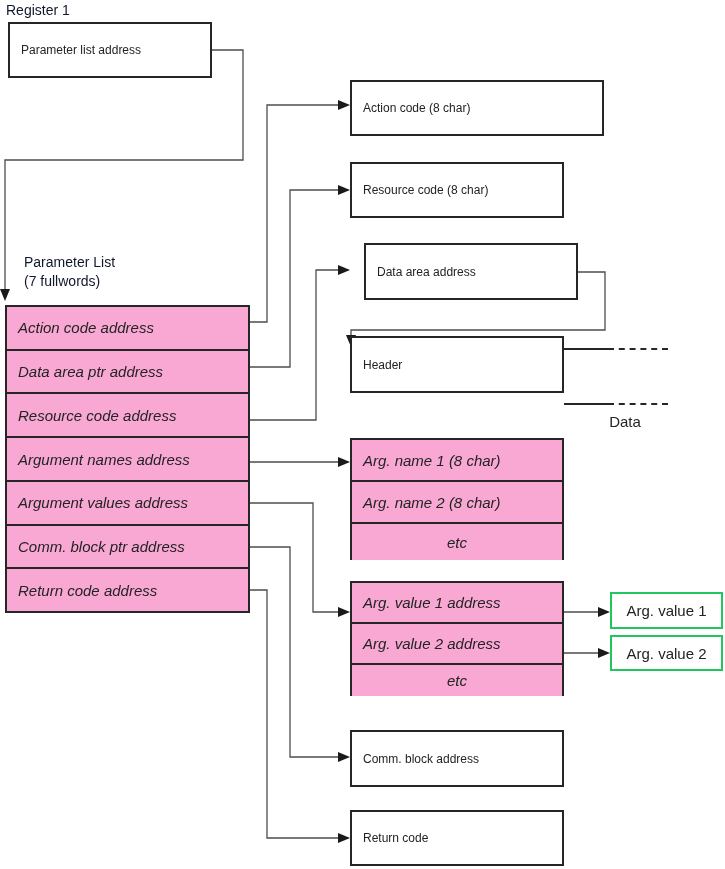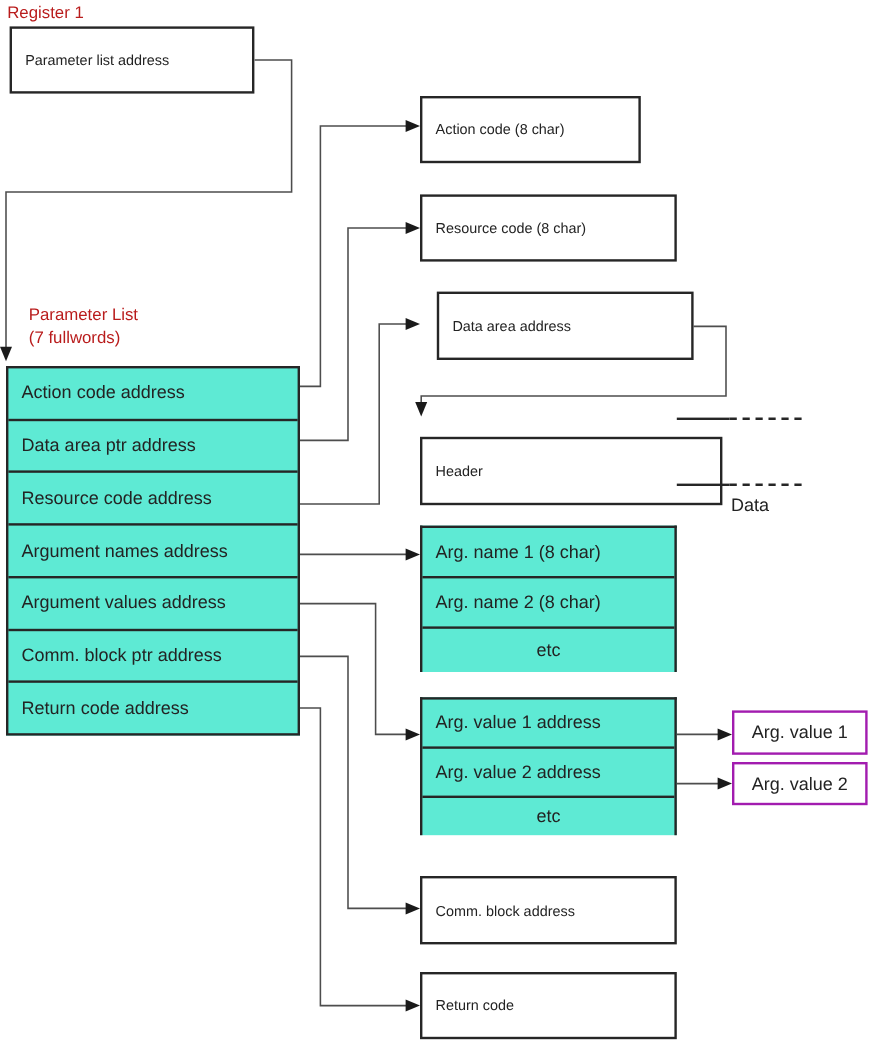--- a/index.html
+++ b/index.html
@@ -15,43 +15,44 @@
   .wires {
     position: absolute;
     left: 0; top: 0;
     width: 725px; height: 869px;
     z-index: 0;
   }
   .lbl {
     position: absolute;
     font-size: 14px;
     line-height: 19px;
-    color: #b91c1c;
+    color: #0f172a;
     z-index: 2;
     white-space: nowrap;
   }
   .box {
     position: absolute;
     box-sizing: border-box;
     background: #ffffff;
     border: 2px solid #262626;
     display: flex;
     align-items: center;
     padding-left: 11px;
     font-size: 12px;
     z-index: 1;
     white-space: nowrap;
   }
   .stack {
     position: absolute;
     box-sizing: border-box;
-    background: #5eead4;
+    background: #f9a8d4;
     display: flex;
     flex-direction: column;
     z-index: 1;
+    font-style: italic;
   }
   .stack.closed { border: 2px solid #262626; }
   .stack.openbottom {
     border-left: 2px solid #262626;
     border-right: 2px solid #262626;
     border-top: 2px solid #262626;
     justify-content: space-between;
   }
   .stack .row {
     box-sizing: border-box;
@@ -83,21 +84,21 @@
     position: absolute;
     font-size: 15px;
     text-align: center;
     z-index: 2;
     margin-top: 45px;
   }
   .valbox {
     position: absolute;
     box-sizing: border-box;
     background: #ffffff;
-    border: 2px solid #a21caf;
+    border: 2px solid #22c55e;
     display: flex;
     align-items: center;
     justify-content: center;
     font-size: 15px;
     z-index: 1;
     white-space: nowrap;
   }
 </style>
 </head>
 <body>
@@ -155,27 +156,27 @@
   <div class="stack closed" style="left:5px; top:305px; width:245px; height:308px;">
     <div class="row">Action code address</div>
     <div class="row">Data area ptr address</div>
     <div class="row">Resource code address</div>
     <div class="row">Argument names address</div>
     <div class="row">Argument values address</div>
     <div class="row">Comm. block ptr address</div>
     <div class="row">Return code address</div>
   </div>
 
-  <div class="box" style="left:350px; top:80px; width:184px; height:56px;">Action code (8 char)</div>
+  <div class="box" style="left:350px; top:80px; width:254px; height:56px;">Action code (8 char)</div>
 
   <div class="box" style="left:350px; top:162px; width:214px; height:56px;">Resource code (8 char)</div>
 
   <div class="box" style="left:350px; top:243px; width:214px; height:57px;margin-left:14px;">Data area address</div>
 
-  <div class="box" style="left:350px; top:364px; width:252px; height:57px;">Header</div>
+  <div class="box" style="left:350px; top:336px; width:214px; height:57px;">Header</div>
   <div class="hdr-ext-solid" style="left:564px; top:348px; width:44px; height:57px;"></div>
   <div class="hdr-ext-dashed" style="left:608px; top:348px; width:60px; height:57px;"></div>
   <div class="data-lbl" style="left:580px; top:368px; width:90px;">Data</div>
 
   <div class="stack openbottom" style="left:350px; top:438px; width:214px; height:122px;">
     <div class="row" style="flex:0 0 42px;">Arg. name 1 (8 char)</div>
     <div class="row" style="flex:0 0 42px;">Arg. name 2 (8 char)</div>
     <div class="row etc" style="flex:1 1 auto; border-bottom:none;">etc</div>
   </div>
 

